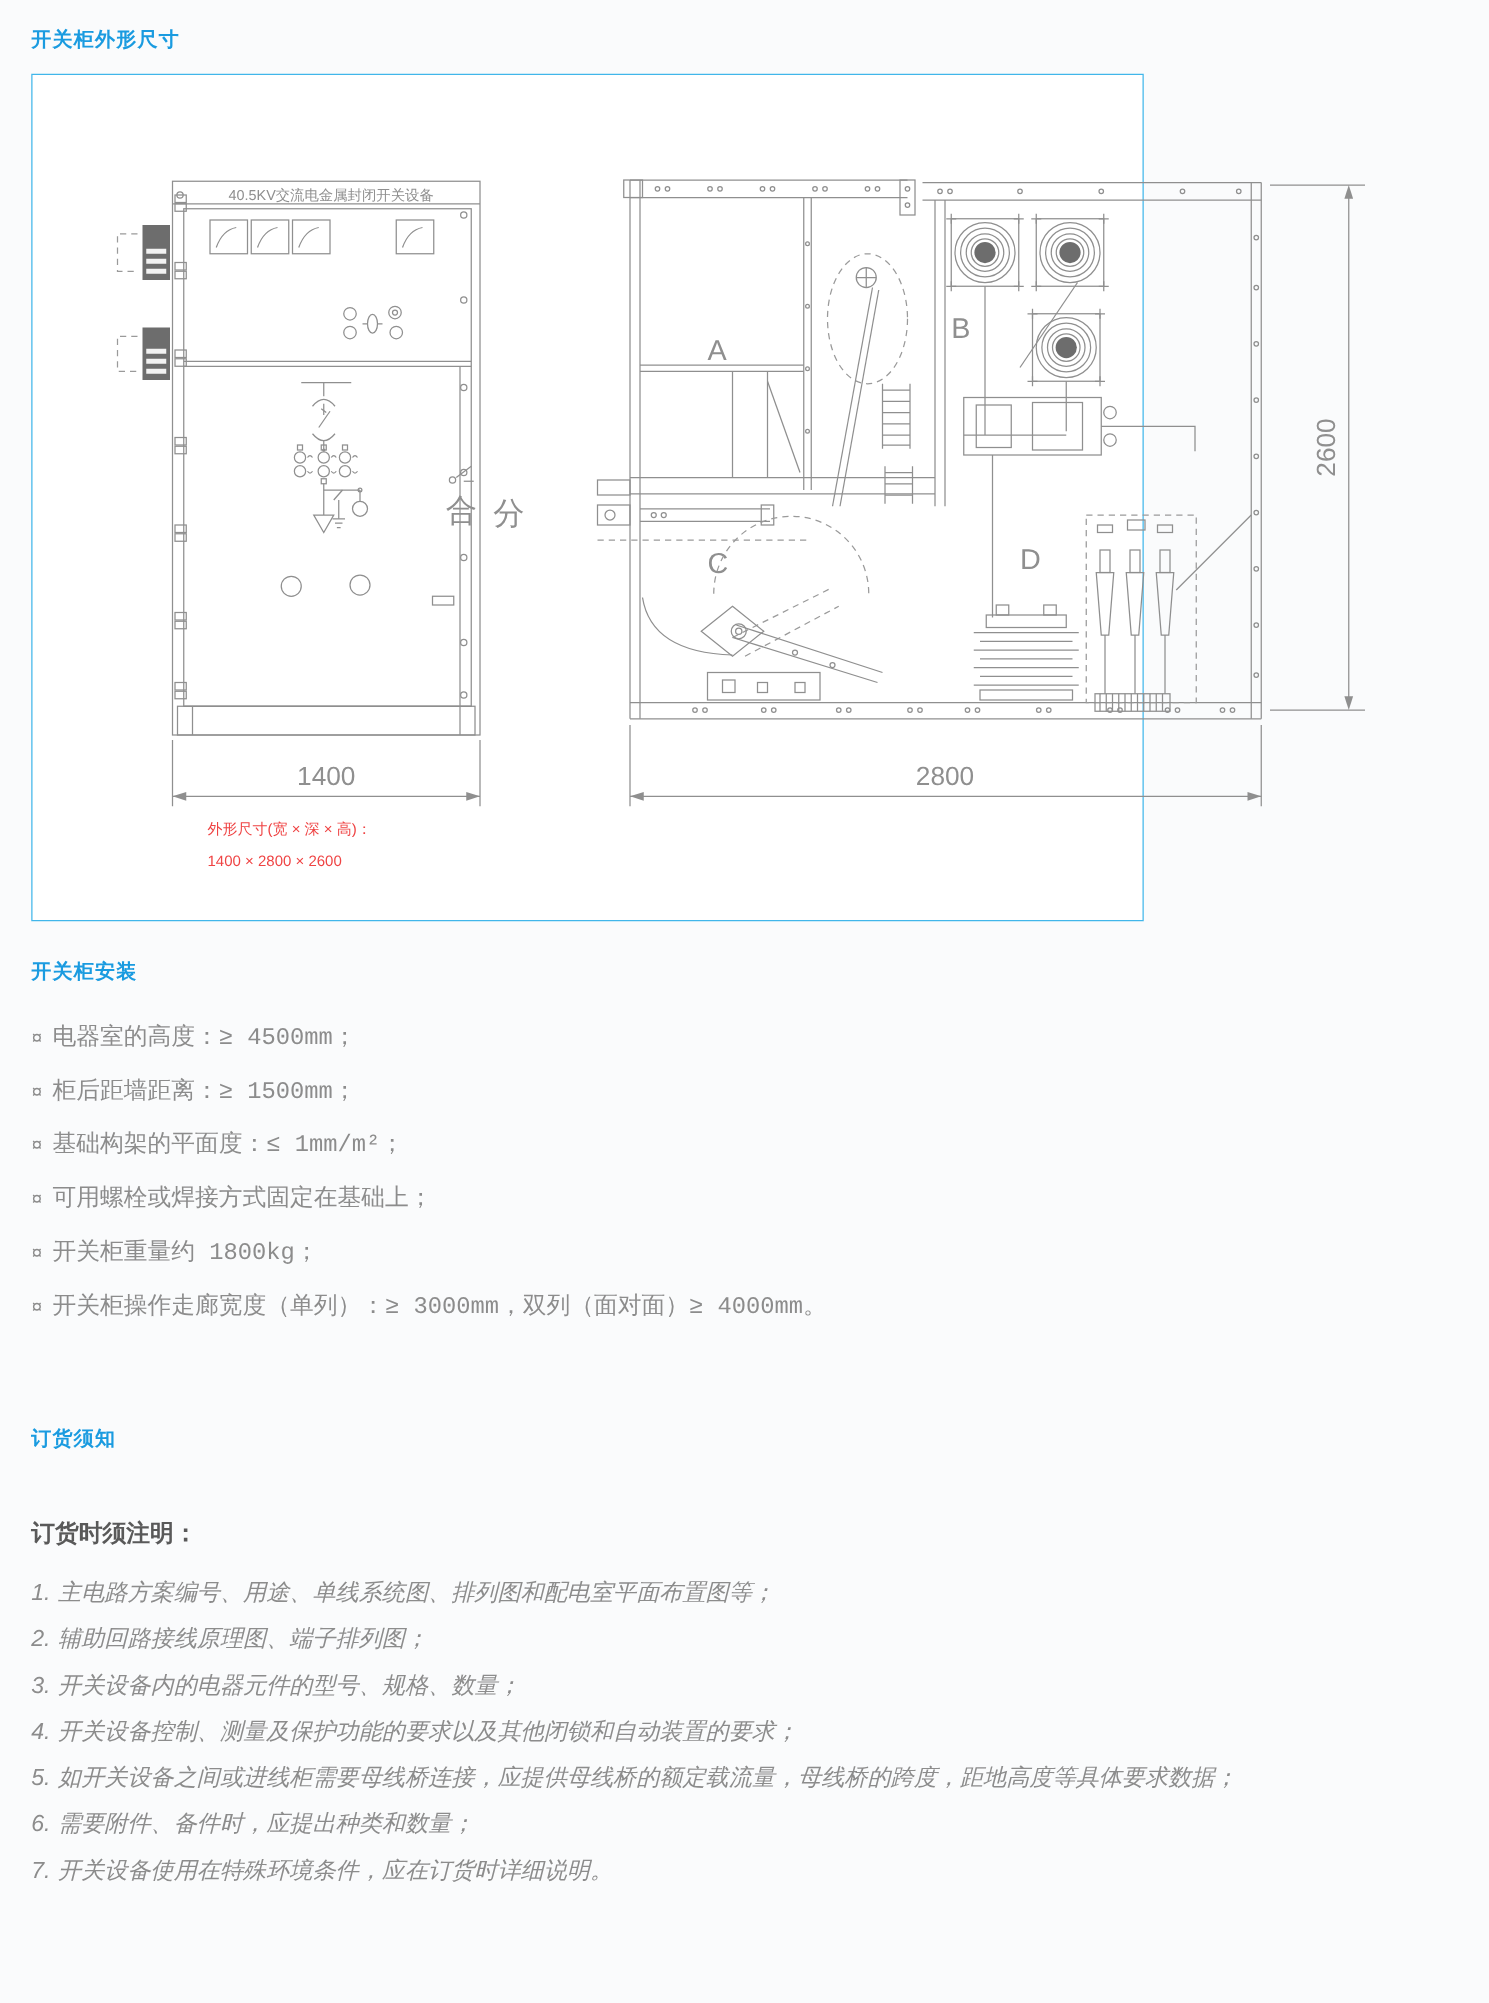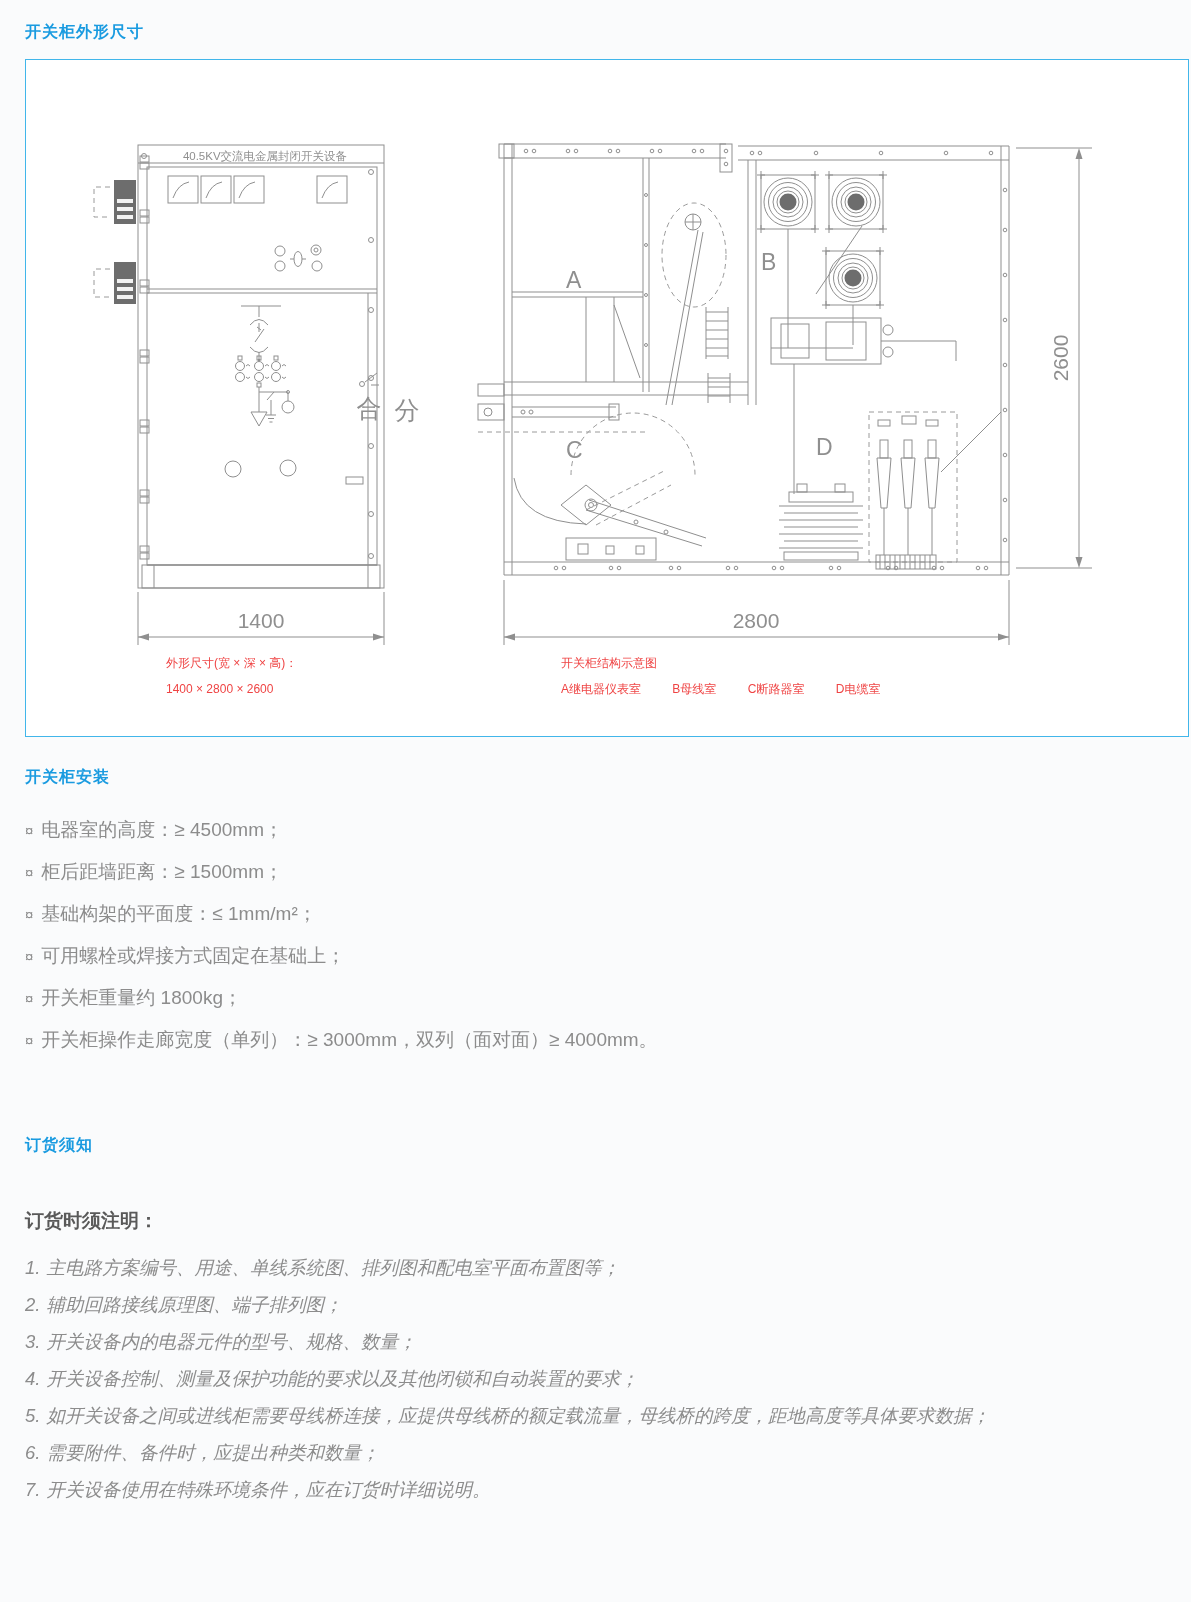--- a/index.html
+++ b/index.html
@@ -8,35 +8,35 @@
     width:1191px; height:1602px; position:relative; overflow:hidden;
     font-family:"Liberation Sans","DejaVu Sans",sans-serif;
     color:#8c8c8c;
   }
   .page { padding:22px 25px 0 25px; }
   h1.sec {
     color:#1a9be0; font-size:16px; font-weight:bold; letter-spacing:1px;
   }
   .drawing-box {
     margin-top:16px;
-    width:1164px; height:678px;
+    width:890px; height:678px;
     background:#ffffff;
     border:1px solid #41b6ea;
     position:relative;
   }
   .drawing-box svg { position:absolute; left:0; top:0; }
   .cap { position:absolute; font-size:12px; color:#ef4444; line-height:26px; white-space:nowrap; }
   .cap-front { left:140px; top:590px; }
   .cap-section { left:535px; top:590px; }
   .room-labels span { margin-right:28px; }
   .room-labels span:last-child { margin-right:0; }
 
   .sec-install { margin-top:30px; }
   ul.bullets { list-style:none; margin-top:30px; }
-  ul.bullets li { font-size:19px; line-height:24px; margin-bottom:17px; color:#8c8c8c; }
+  ul.bullets li { font-size:19px; line-height:24px; margin-bottom:17px; color:#8c8c8c;font-family:Liberation Mono, monospace; }
   ul.bullets li .mk { margin-right:8px; font-size:15px; }
 
   .sec-order { margin-top:82px; }
   .note-header { margin-top:52px; font-size:19px; font-weight:bold; color:#595959; }
   ol.order-list { list-style:none; margin-top:22px;font-style:italic; }
   ol.order-list li { font-size:18.5px; line-height:24px; margin-bottom:13px; color:#8c8c8c; }
   ol.order-list li .num { margin-right:6px; }
 
   
   .ln { fill:none; stroke:#8f8f8f; stroke-width:1; }
@@ -369,29 +369,20 @@
           <polygon points="1053,508 1049.5,497 1056.5,497" class="lnf"></polygon>
           <text x="1035" y="305" text-anchor="middle" font-size="21" class="cad" transform="rotate(-90 1035 298)">2600</text>
         </g>
       </g>
     </svg>
 
     <div class="cap cap-front">
       <div>外形尺寸(宽 × 深 × 高)：</div>
       <div>1400 × 2800 × 2600</div>
     </div>
-    <div class="cap cap-section">
-      <div>开关柜结构示意图</div>
-      <div class="room-labels">
-        <span>A继电器仪表室</span>
-        <span>B母线室</span>
-        <span>C断路器室</span>
-        <span>D电缆室</span>
-      </div>
-    </div>
   </div>
 
   <h1 class="sec sec-install">开关柜安装</h1>
 
   <ul class="bullets">
     <li><span class="mk">¤</span><span>电器室的高度：≥ 4500mm；</span></li>
     <li><span class="mk">¤</span><span>柜后距墙距离：≥ 1500mm；</span></li>
     <li><span class="mk">¤</span><span>基础构架的平面度：≤ 1mm/m²；</span></li>
     <li><span class="mk">¤</span><span>可用螺栓或焊接方式固定在基础上；</span></li>
     <li><span class="mk">¤</span><span>开关柜重量约 1800kg；</span></li>

